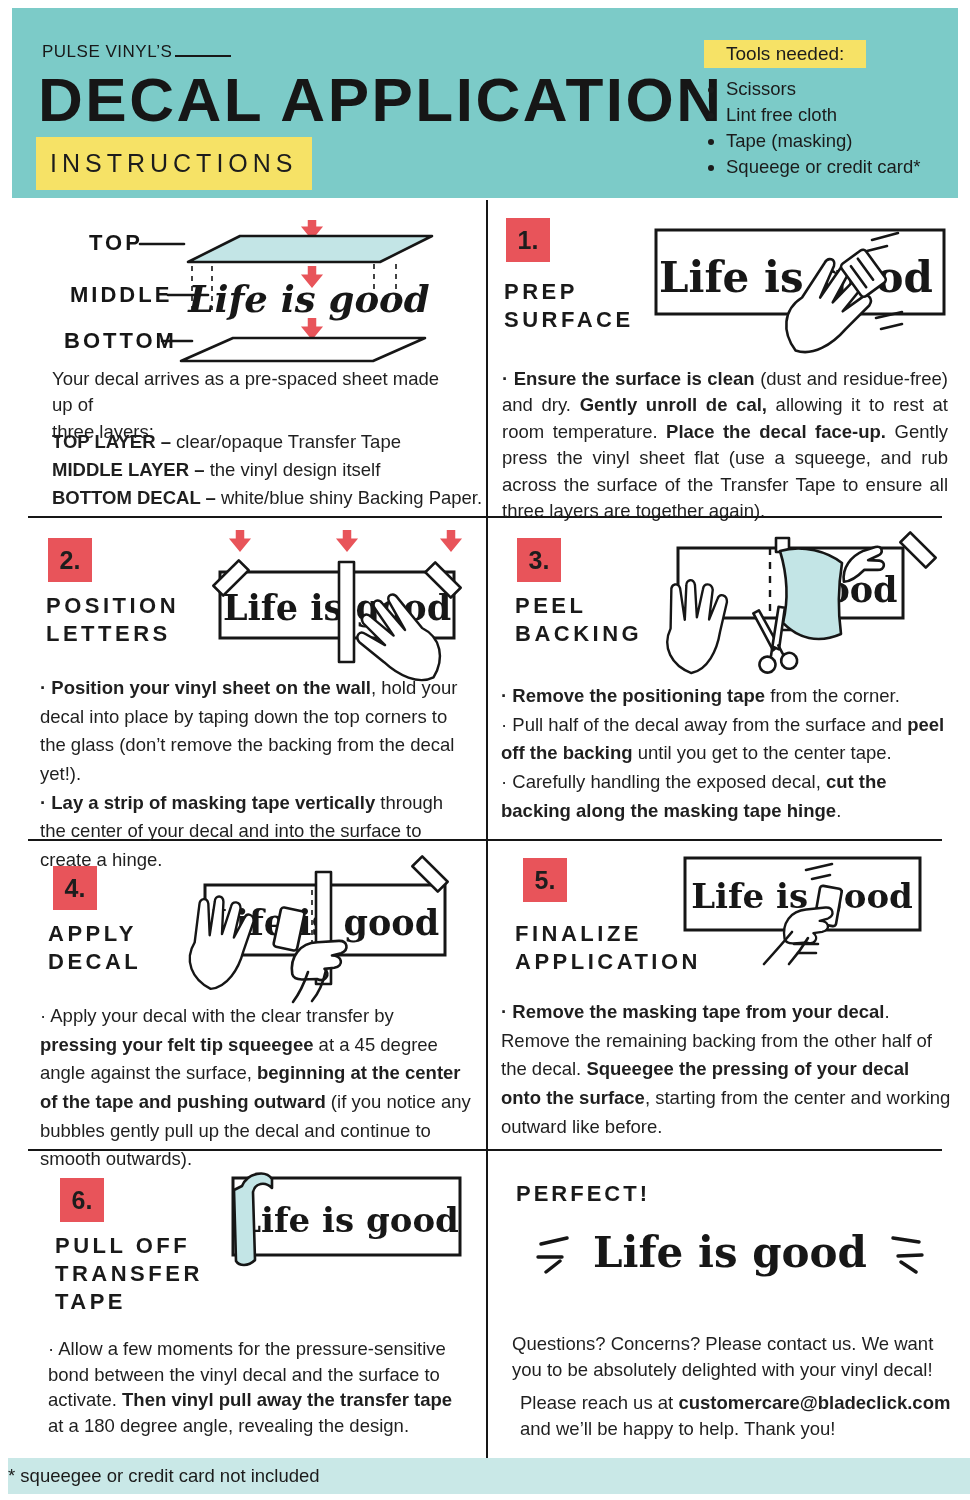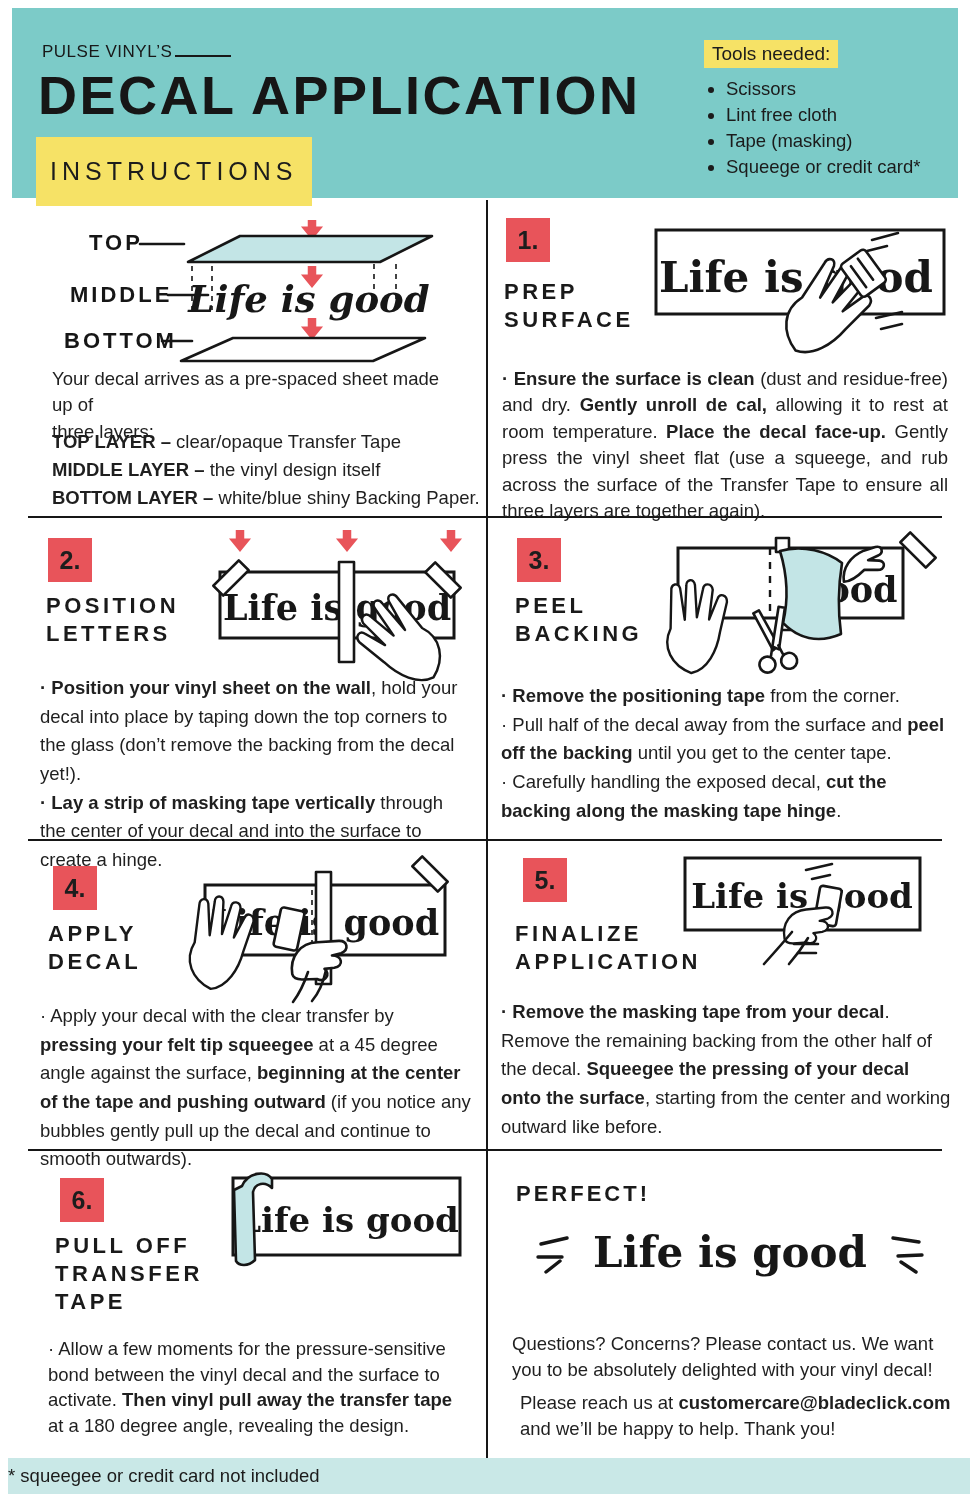--- a/index.html
+++ b/index.html
@@ -8,25 +8,25 @@
   }
   *{box-sizing:border-box}
   body{margin:0;background:#fff;font-family:"Liberation Sans",sans-serif;color:#1f1f1f}
   .page{position:relative;width:970px;height:1500px;background:#fff;overflow:hidden}
   .abs{position:absolute}
 
   
   .hdr{left:12px;top:8px;width:946px;height:190px;background:var(--teal)}
   .brand{left:30px;top:34px;font-size:17px;font-weight:400;letter-spacing:.5px;color:#181818}
   .brand-line{display:inline-block;width:56px;height:14px;border-bottom:2.5px solid #181818;margin-left:3px}
-  .title{left:26px;top:56px;margin:0;font-size:54px;font-weight:700;letter-spacing:2.5px;color:#161616;white-space:nowrap}
+  .title{left:26px;top:56px;margin:0;font-size:62px;font-weight:700;letter-spacing:2.5px;color:#161616;white-space:nowrap}
   .hl{background:var(--yellow)}
-  .subtitle{left:24px;top:129px;padding:20px 14px;font-size:25px;letter-spacing:5px;color:#1c1c1c}
+  .subtitle{left:24px;top:129px;padding:12px 14px;font-size:25px;letter-spacing:5px;color:#1c1c1c}
   .tools{left:692px;top:32px;width:252px}
-  .tools-label{display:inline-block;padding:3px 8px;font-size:19px;color:#1c1c1c}
+  .tools-label{display:inline-block;padding:3px 22px;font-size:19px;color:#1c1c1c}
   .tools-list{margin:10px 0 0 0;padding-left:22px;font-size:18.5px;color:#1b1b1b}
   .tools-list li{margin-bottom:4px}
 
   
   .vline{left:486px;top:200px;width:2px;height:1258px;background:var(--ink)}
   .hline{left:28px;width:914px;height:2px;background:var(--ink)}
 
   
   .badge{width:44px;height:44px;background:var(--red);color:#1d1d1d;display:flex;align-items:center;justify-content:center;font-weight:700;font-size:25px}
   .step-title{margin:0;font-size:22px;font-weight:700;letter-spacing:3.5px;line-height:1.27;white-space:pre-line;color:#1a1a1a}
@@ -114,21 +114,21 @@
     <text class="diagram-label" x="14" y="82">MIDDLE</text>
     <line class="ln" x1="112" y1="75" x2="152" y2="75"></line>
     <text class="script" x="253" y="92" text-anchor="middle">Life is good</text>
     <use href="#arr" class="red-fill" transform="translate(256,98) scale(0.85)"></use>
     <text class="diagram-label" x="8" y="128">BOTTOM</text>
     <line class="ln" x1="106" y1="121" x2="136" y2="121"></line>
     <polygon class="fw" points="125,141 177,118 369,118 317,141"></polygon>
   </svg>
   <p class="abs body-text pre" style="left:52px;top:366px;width:410px;margin:0">Your decal arrives as a pre-spaced sheet made up of
 three layers:</p>
-  <p class="abs body-text" style="left:52px;top:428px;width:432px;margin:0;line-height:1.5"><b>TOP LAYER – </b><span>clear/opaque Transfer Tape</span><br><b>MIDDLE LAYER – </b><span>the vinyl design itself</span><br><b>BOTTOM LAYER – </b><span>white/blue shiny Backing Paper.</span></p>
+  <p class="abs body-text" style="left:52px;top:428px;width:432px;margin:0;line-height:1.5"><b>TOP LAYER – </b><span>clear/opaque Transfer Tape</span><br><b>MIDDLE LAYER – </b><span>the vinyl design itself</span><br><b>BOTTOM DECAL – </b><span>white/blue shiny Backing Paper.</span></p>
 
   <div class="abs badge" style="left:506px;top:218px">
       <span>1.</span>
     </div>
   <h2 class="abs step-title" style="left:504px;top:278px">PREP
 SURFACE</h2>
   <svg class="abs" style="left:648px;top:222px" width="302" height="146" viewBox="0 0 302 146">
     <rect class="box" x="8" y="8" width="288" height="84"></rect>
     <text class="lig" x="148" y="70" font-size="42" text-anchor="middle">Life is good</text>
     <path class="ln" d="M224,18 l26,-7 M219,29 l20,-5"></path>

